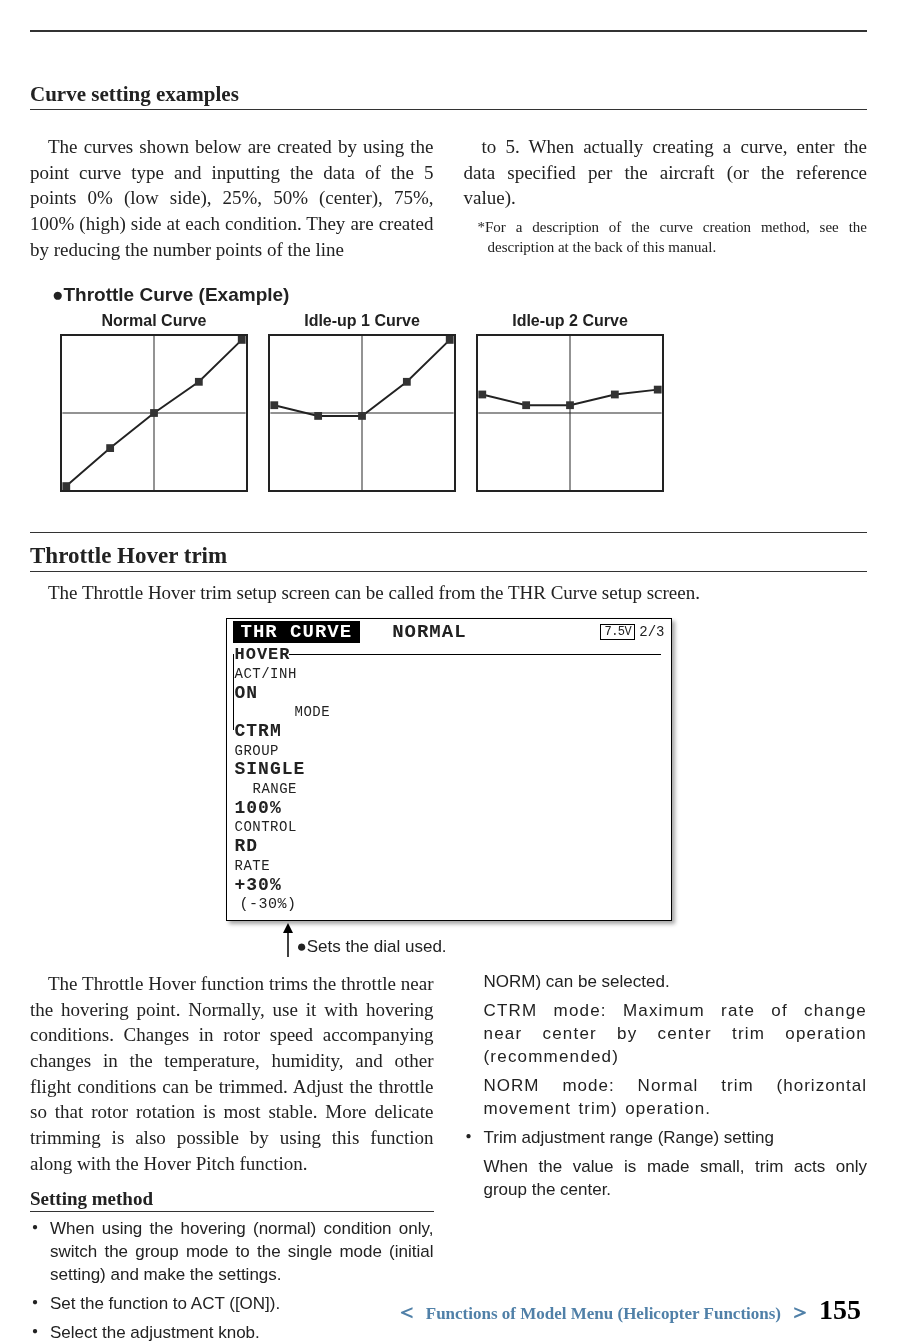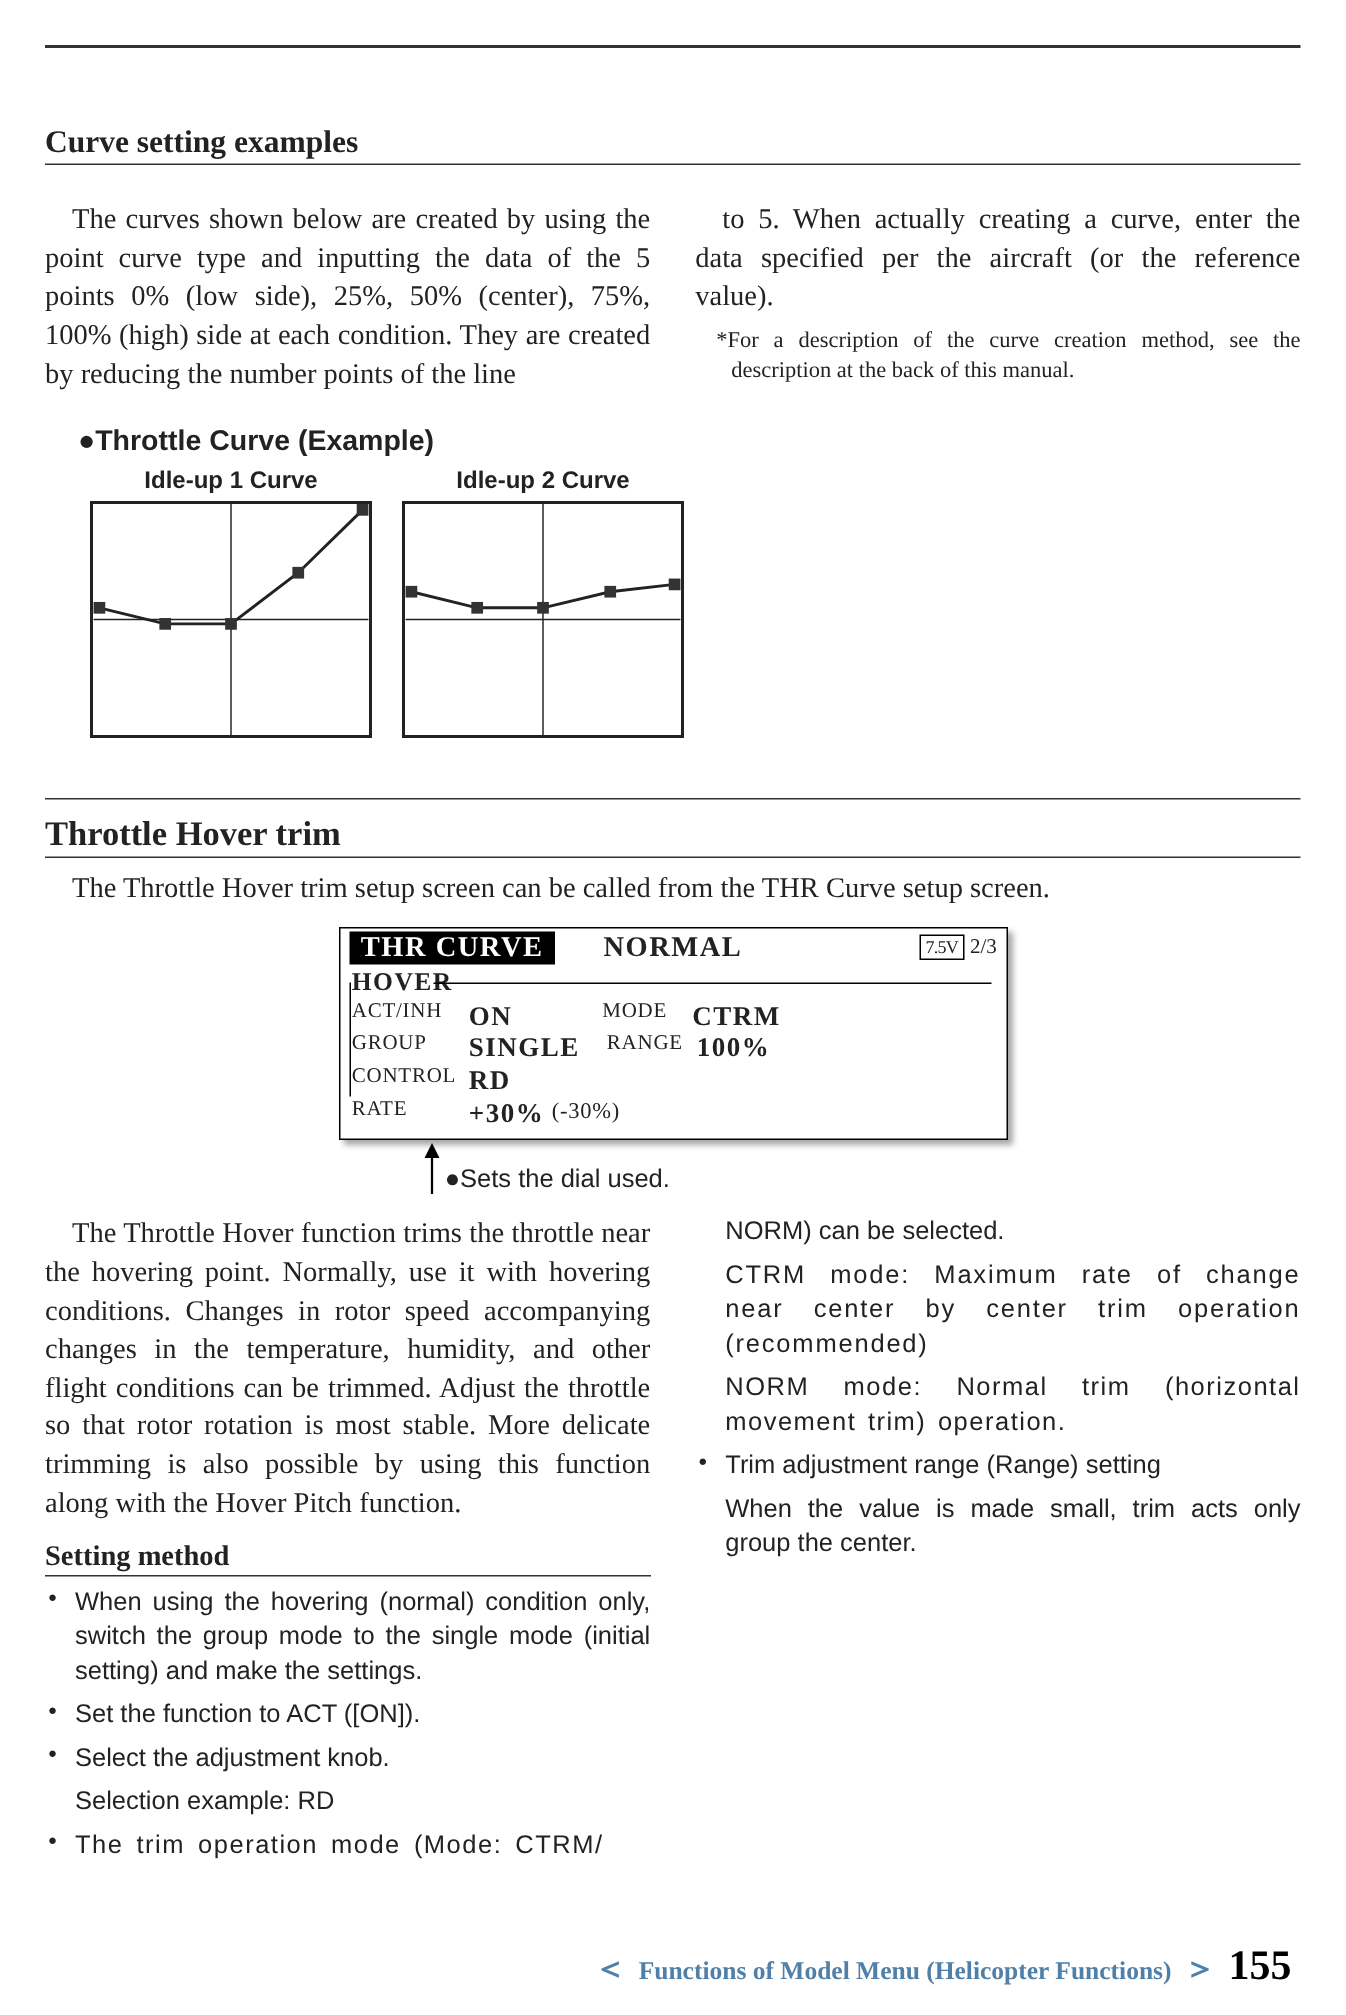--- a/index.html
+++ b/index.html
@@ -76,21 +76,21 @@
     .lcd-wrap {
       display: flex;
       flex-direction: column;
       align-items: center;
       margin: 12px 0 4px 0;
     }
     .lcd {
       width: 446px;
       border: 1.5px solid #000;
       background: #fff;
-      font-family: Liberation Serif, serif;
+      font-family: Liberation Mono, monospace;
       position: relative;
       box-shadow: 3px 3px 4px rgba(0,0,0,0.35);
     }
     .lcd-top {
       display: flex;
       align-items: center;
       padding: 2px 6px;
     }
     .lcd-title {
       background: #000;
@@ -142,20 +142,21 @@
       left: -2px;
       top: 50%;
       height: 76px;
       border-left: 1px solid #000;
     }
     .lcd-row {
       display: flex;
       font-size: 15px;
       line-height: 1.2;
       letter-spacing: 0.5px;
+      flex-direction: column;
     }
     .lcd-lbl { width: 78px; font-size: 14px; }
     .lcd-val { font-weight: bold; font-size: 18px; letter-spacing: 1px; }
     .lcd-lbl2 { width: 60px; font-size: 14px; margin-left: 60px; }
     .lcd-val2 { font-weight: bold; font-size: 18px; letter-spacing: 1px; }
     .lcd-small { font-size: 15px; margin-left: 5px; }
     .arrow-note {
       display: flex;
       flex-direction: row;
       align-items: flex-end;
@@ -232,20 +233,33 @@
   </div>
   <div class="col">
     <p class="body-text">to 5. When actually creating a curve, enter the data specified per the aircraft (or the reference value).</p>
     <p class="footnote">*For a description of the curve creation method, see the description at the back of this manual.</p>
   </div>
 </div>
 
 <div class="curve-header">●Throttle Curve (Example)</div>
 
 <div class="curves-row">
+  <div class="curve-block">
+    <div class="curve-label">Normal Curve</div>
+    <svg class="curve-svg" width="188" height="158" viewBox="0 0 188 158">
+      <line x1="94" y1="0" x2="94" y2="158" stroke="#222" stroke-width="1"></line>
+      <line x1="0" y1="79" x2="188" y2="79" stroke="#222" stroke-width="1"></line>
+      <polyline points="4,154 49,115 94,79 140,47 184,4" fill="none" stroke="#222" stroke-width="2"></polyline>
+      <rect x="0" y="150" width="8" height="8" fill="#333"></rect>
+      <rect x="45" y="111" width="8" height="8" fill="#333"></rect>
+      <rect x="90" y="75" width="8" height="8" fill="#333"></rect>
+      <rect x="136" y="43" width="8" height="8" fill="#333"></rect>
+      <rect x="180" y="0" width="8" height="8" fill="#333"></rect>
+    </svg>
+  </div>
   <div class="curve-block">
     <div class="curve-label">Idle-up 1 Curve</div>
     <svg class="curve-svg" width="188" height="158" viewBox="0 0 188 158">
       <line x1="94" y1="0" x2="94" y2="158" stroke="#222" stroke-width="1"></line>
       <line x1="0" y1="79" x2="188" y2="79" stroke="#222" stroke-width="1"></line>
       <polyline points="4,71 49,82 94,82 140,47 184,4" fill="none" stroke="#222" stroke-width="2"></polyline>
       <rect x="0" y="67" width="8" height="8" fill="#333"></rect>
       <rect x="45" y="78" width="8" height="8" fill="#333"></rect>
       <rect x="90" y="78" width="8" height="8" fill="#333"></rect>
       <rect x="136" y="43" width="8" height="8" fill="#333"></rect>

